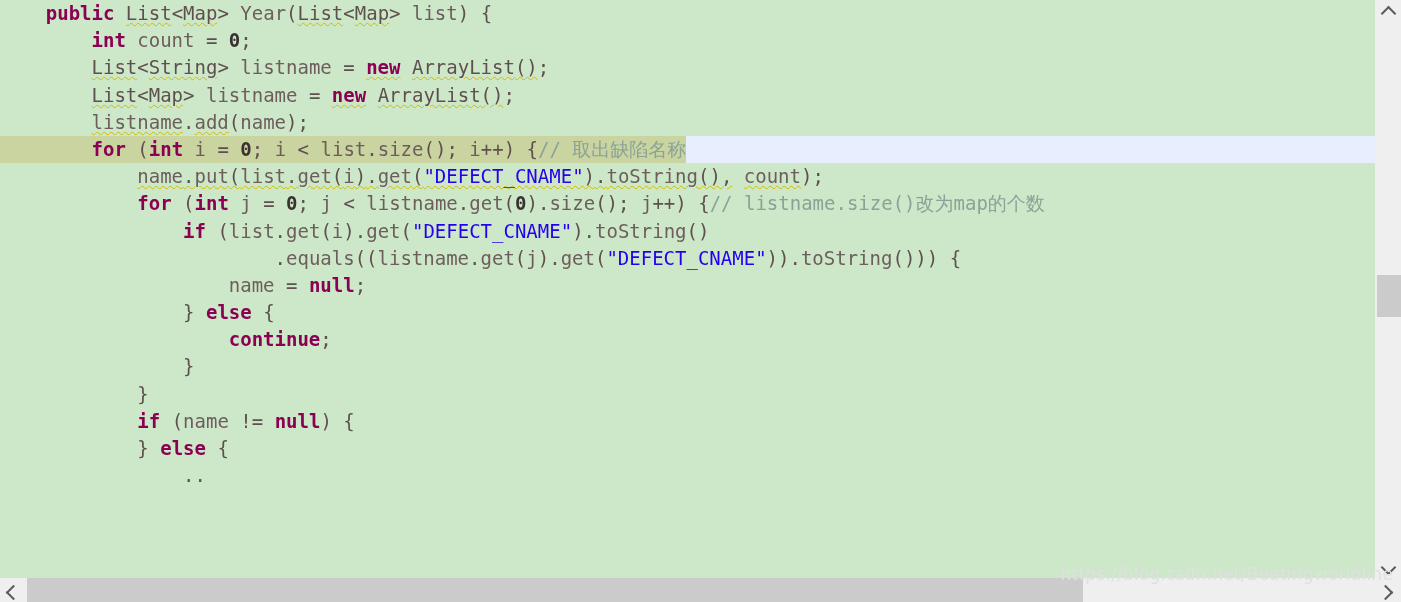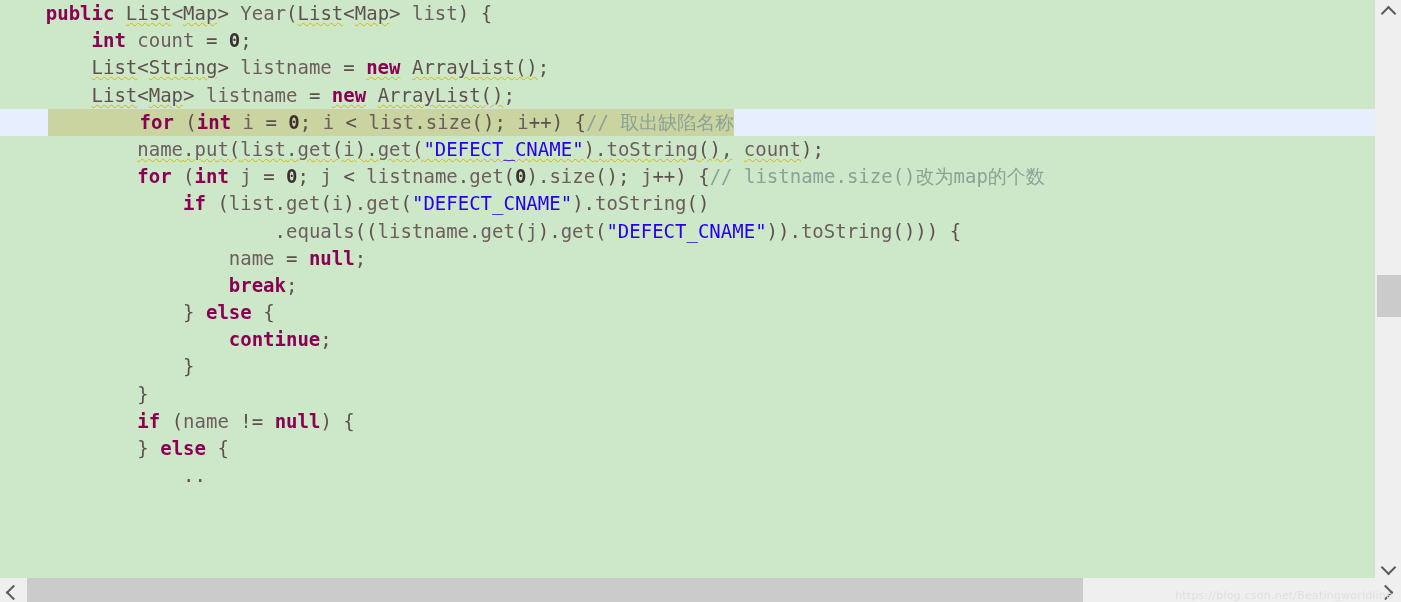--- a/index.html
+++ b/index.html
@@ -43,21 +43,20 @@
     letter-spacing: 0px;
     color: #6d5d5d;
   }
 
   
   .code-line.current {
     background: #e7efff;
   }
   .code-line.current .line-run {
     background: #c9d4a0;
-    margin-left: 48px;
   }
   .line-run {
     display: inline-block;
   }
 
   
   .kw   { color: #8a0053; font-weight: bold; }
   .id   { color: #6d5d5d; }
   .pn   { color: #5f5050; }
   .num  { color: #3b3030; font-weight: bold; }
@@ -160,23 +159,23 @@
     bottom: 24px;
     width: 25px;
     height: 0px;
     background: #efefef;
   }
 
   
   #watermark {
     position: absolute;
     right: 8px;
-    bottom: 0;
+    bottom: 18px;
     font-family: "DejaVu Sans", sans-serif;
-    font-size: 11px;
+    font-size: 17px;
     color: #dfe0e0;
     letter-spacing: 0.2px;
     pointer-events: none;
     white-space: nowrap;
   }
 </style>
 </head>
 <body>
 
 <div id="editor-window">
@@ -186,34 +185,34 @@
     <div class="code-line"><span class="line-run">    <span class="kw">public</span> <span class="typ sq">List</span><span class="pn">&lt;</span><span class="typ sq">Map</span><span class="pn">&gt;</span> <span class="id">Year</span><span class="pn">(</span><span class="typ sq">List</span><span class="pn">&lt;</span><span class="typ sq">Map</span><span class="pn">&gt;</span> <span class="id">list</span><span class="pn">)</span> <span class="pn">{</span></span></div>
 
     <div class="code-line"><span class="line-run">        <span class="kw">int</span> <span class="id">count</span> <span class="pn">=</span> <span class="num">0</span><span class="pn">;</span></span></div>
 
 
     <div class="code-line"><span class="line-run">        <span class="typ sq">List</span><span class="pn">&lt;</span><span class="typ sq">String</span><span class="pn">&gt;</span> <span class="id">listname</span> <span class="pn">=</span> <span class="kw sq">new</span> <span class="typ sq">ArrayList</span><span class="pn sq">()</span><span class="pn">;</span></span></div>
 
     <div class="code-line"><span class="line-run">        <span class="typ sq">List</span><span class="pn">&lt;</span><span class="typ sq">Map</span><span class="pn">&gt;</span> <span class="id">listname</span> <span class="pn">=</span> <span class="kw sq">new</span> <span class="typ sq">ArrayList</span><span class="pn sq">()</span><span class="pn">;</span></span></div>
 
 
+    <div class="code-line"><span class="line-run">        <span class="id sq">listname</span><span class="pn">.</span><span class="id sq">add</span><span class="pn">(</span><span class="id">name</span><span class="pn">)</span><span class="pn">;</span></span></div>
 
     <div class="code-line current"><span class="line-run">        <span class="kw">for</span> <span class="pn">(</span><span class="kw">int</span> <span class="id">i</span> <span class="pn">=</span> <span class="num">0</span><span class="pn">;</span> <span class="id">i</span> <span class="pn">&lt;</span> <span class="id">list</span><span class="pn">.</span><span class="id">size</span><span class="pn">()</span><span class="pn">;</span> <span class="id">i</span><span class="pn">++)</span> <span class="pn">{</span><span class="cmt">// 取出缺陷名称</span></span></div>
 
     <div class="code-line"><span class="line-run">            <span class="id sq">name</span><span class="pn sq">.</span><span class="id sq">put</span><span class="pn sq">(</span><span class="id sq">list</span><span class="pn sq">.</span><span class="id sq">get</span><span class="pn sq">(</span><span class="id sq">i</span><span class="pn sq">)</span><span class="pn sq">.</span><span class="id sq">get</span><span class="pn sq">(</span><span class="str sq">"DEFECT_CNAME"</span><span class="pn sq">)</span><span class="pn sq">.</span><span class="id sq">toString</span><span class="pn sq">(),</span> <span class="id sq">count</span><span class="pn">)</span><span class="pn">;</span></span></div>
 
     <div class="code-line"><span class="line-run">            <span class="kw">for</span> <span class="pn">(</span><span class="kw">int</span> <span class="id">j</span> <span class="pn">=</span> <span class="num">0</span><span class="pn">;</span> <span class="id">j</span> <span class="pn">&lt;</span> <span class="id">listname</span><span class="pn">.</span><span class="id">get</span><span class="pn">(</span><span class="num">0</span><span class="pn">)</span><span class="pn">.</span><span class="id">size</span><span class="pn">()</span><span class="pn">;</span> <span class="id">j</span><span class="pn">++)</span> <span class="pn">{</span><span class="cmt">// listname.size()改为map的个数</span></span></div>
 
     <div class="code-line"><span class="line-run">                <span class="kw">if</span> <span class="pn">(</span><span class="id">list</span><span class="pn">.</span><span class="id">get</span><span class="pn">(</span><span class="id">i</span><span class="pn">)</span><span class="pn">.</span><span class="id">get</span><span class="pn">(</span><span class="str">"DEFECT_CNAME"</span><span class="pn">)</span><span class="pn">.</span><span class="id">toString</span><span class="pn">()</span></span></div>
 
     <div class="code-line"><span class="line-run">                        <span class="pn">.</span><span class="id">equals</span><span class="pn">((</span><span class="id">listname</span><span class="pn">.</span><span class="id">get</span><span class="pn">(</span><span class="id">j</span><span class="pn">)</span><span class="pn">.</span><span class="id">get</span><span class="pn">(</span><span class="str">"DEFECT_CNAME"</span><span class="pn">))</span><span class="pn">.</span><span class="id">toString</span><span class="pn">()))</span> <span class="pn">{</span></span></div>
 
     <div class="code-line"><span class="line-run">                    <span class="id">name</span> <span class="pn">=</span> <span class="kw">null</span><span class="pn">;</span></span></div>
 
-    <div class="code-line"><span class="line-run">                    <span class="kw">break</span><span class="pn">;</span></span></div>
 
     <div class="code-line"><span class="line-run">                <span class="pn">}</span> <span class="kw">else</span> <span class="pn">{</span></span></div>
 
     <div class="code-line"><span class="line-run">                    <span class="kw">continue</span><span class="pn">;</span></span></div>
 
     <div class="code-line"><span class="line-run">                <span class="pn">}</span></span></div>
 
     <div class="code-line"><span class="line-run">            <span class="pn">}</span></span></div>
 
     <div class="code-line"><span class="line-run">            <span class="kw">if</span> <span class="pn">(</span><span class="id">name</span> <span class="pn">!=</span> <span class="kw">null</span><span class="pn">)</span> <span class="pn">{</span></span></div>

